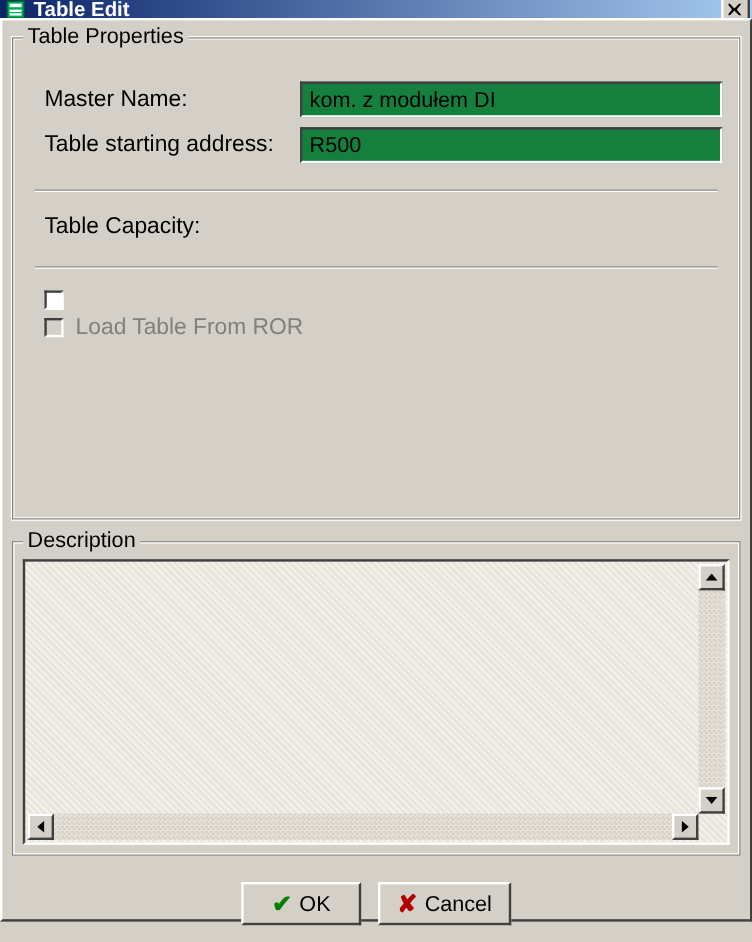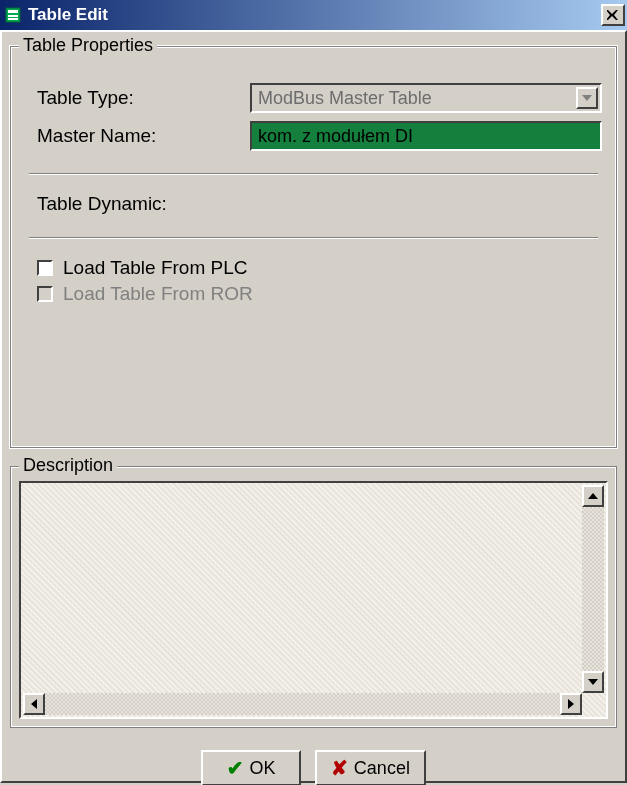--- a/index.html
+++ b/index.html
@@ -10,21 +10,21 @@
   }
   body {
     font-family: "Tahoma", "Arial", sans-serif;
     font-size: 18px;
     background: #d4d0c8;
     color: #000;
   }
 
   
   .titlebar {
-    height: 30px;
+    height: 15px;
     background: linear-gradient(to right, #0a246a, #a6caf0);
     display: flex;
     align-items: center;
     padding: 0 2px 0 4px;
     color: #fff;
   }
   .titlebar .app-icon {
     width: 18px; height: 18px;
     margin-right: 6px;
     display: flex; align-items: center; justify-content: center;
@@ -266,51 +266,45 @@
       <path d="M1 0 L5 4 L9 0 L11 0 L7 5 L11 10 L9 10 L5 6 L1 10 L-1 10 L3 5 L-1 0 Z" fill="#000"></path>
     </svg>
   </span>
 </div>
 
 <div class="client">
 
   <div class="groupbox groove" style="height:402px;">
     <span class="legend">Table Properties</span>
 
-    <div class="form-row">
-      <span class="lbl">Table Type:</span>
-      <div class="ctrl sunken combo disabled">
-        <span>ModBus Master Table</span>
-        <span class="drop-btn">
-          <svg width="10" height="6" viewBox="0 0 10 6">
-            <path d="M0 0 L10 0 L5 6 Z" fill="#808080"></path>
-          </svg>
-        </span>
-      </div>
-    </div>
 
     <div class="form-row">
       <span class="lbl">Master Name:</span>
       <div class="ctrl sunken">
         <input type="text" value="kom. z modułem DI" style="">
       </div>
     </div>
 
+    <div class="form-row">
+      <span class="lbl">Table starting address:</span>
+      <div class="ctrl sunken addr-field">
+        <input type="text" value="R500" style="">
+      </div>
+    </div>
 
     <div class="hsep"></div>
 
     <div class="opt-row">
-      <span class="radio-pair-label">Table Dynamic:</span>
+      <span class="radio-pair-label">Table Capacity:</span>
     </div>
 
     <div class="hsep"></div>
 
     <div class="opt-row" style="margin:4px 0;">
       <span class="checkbox-box"></span>
-      <span>Load Table From PLC</span>
     </div>
 
     <div class="opt-row opt-disabled" style="margin:2px 0 0 0;">
       <span class="checkbox-box"></span>
       <span>Load Table From ROR</span>
     </div>
   </div>
 
   <div class="desc-wrap">
     <span class="legend">Description</span>

